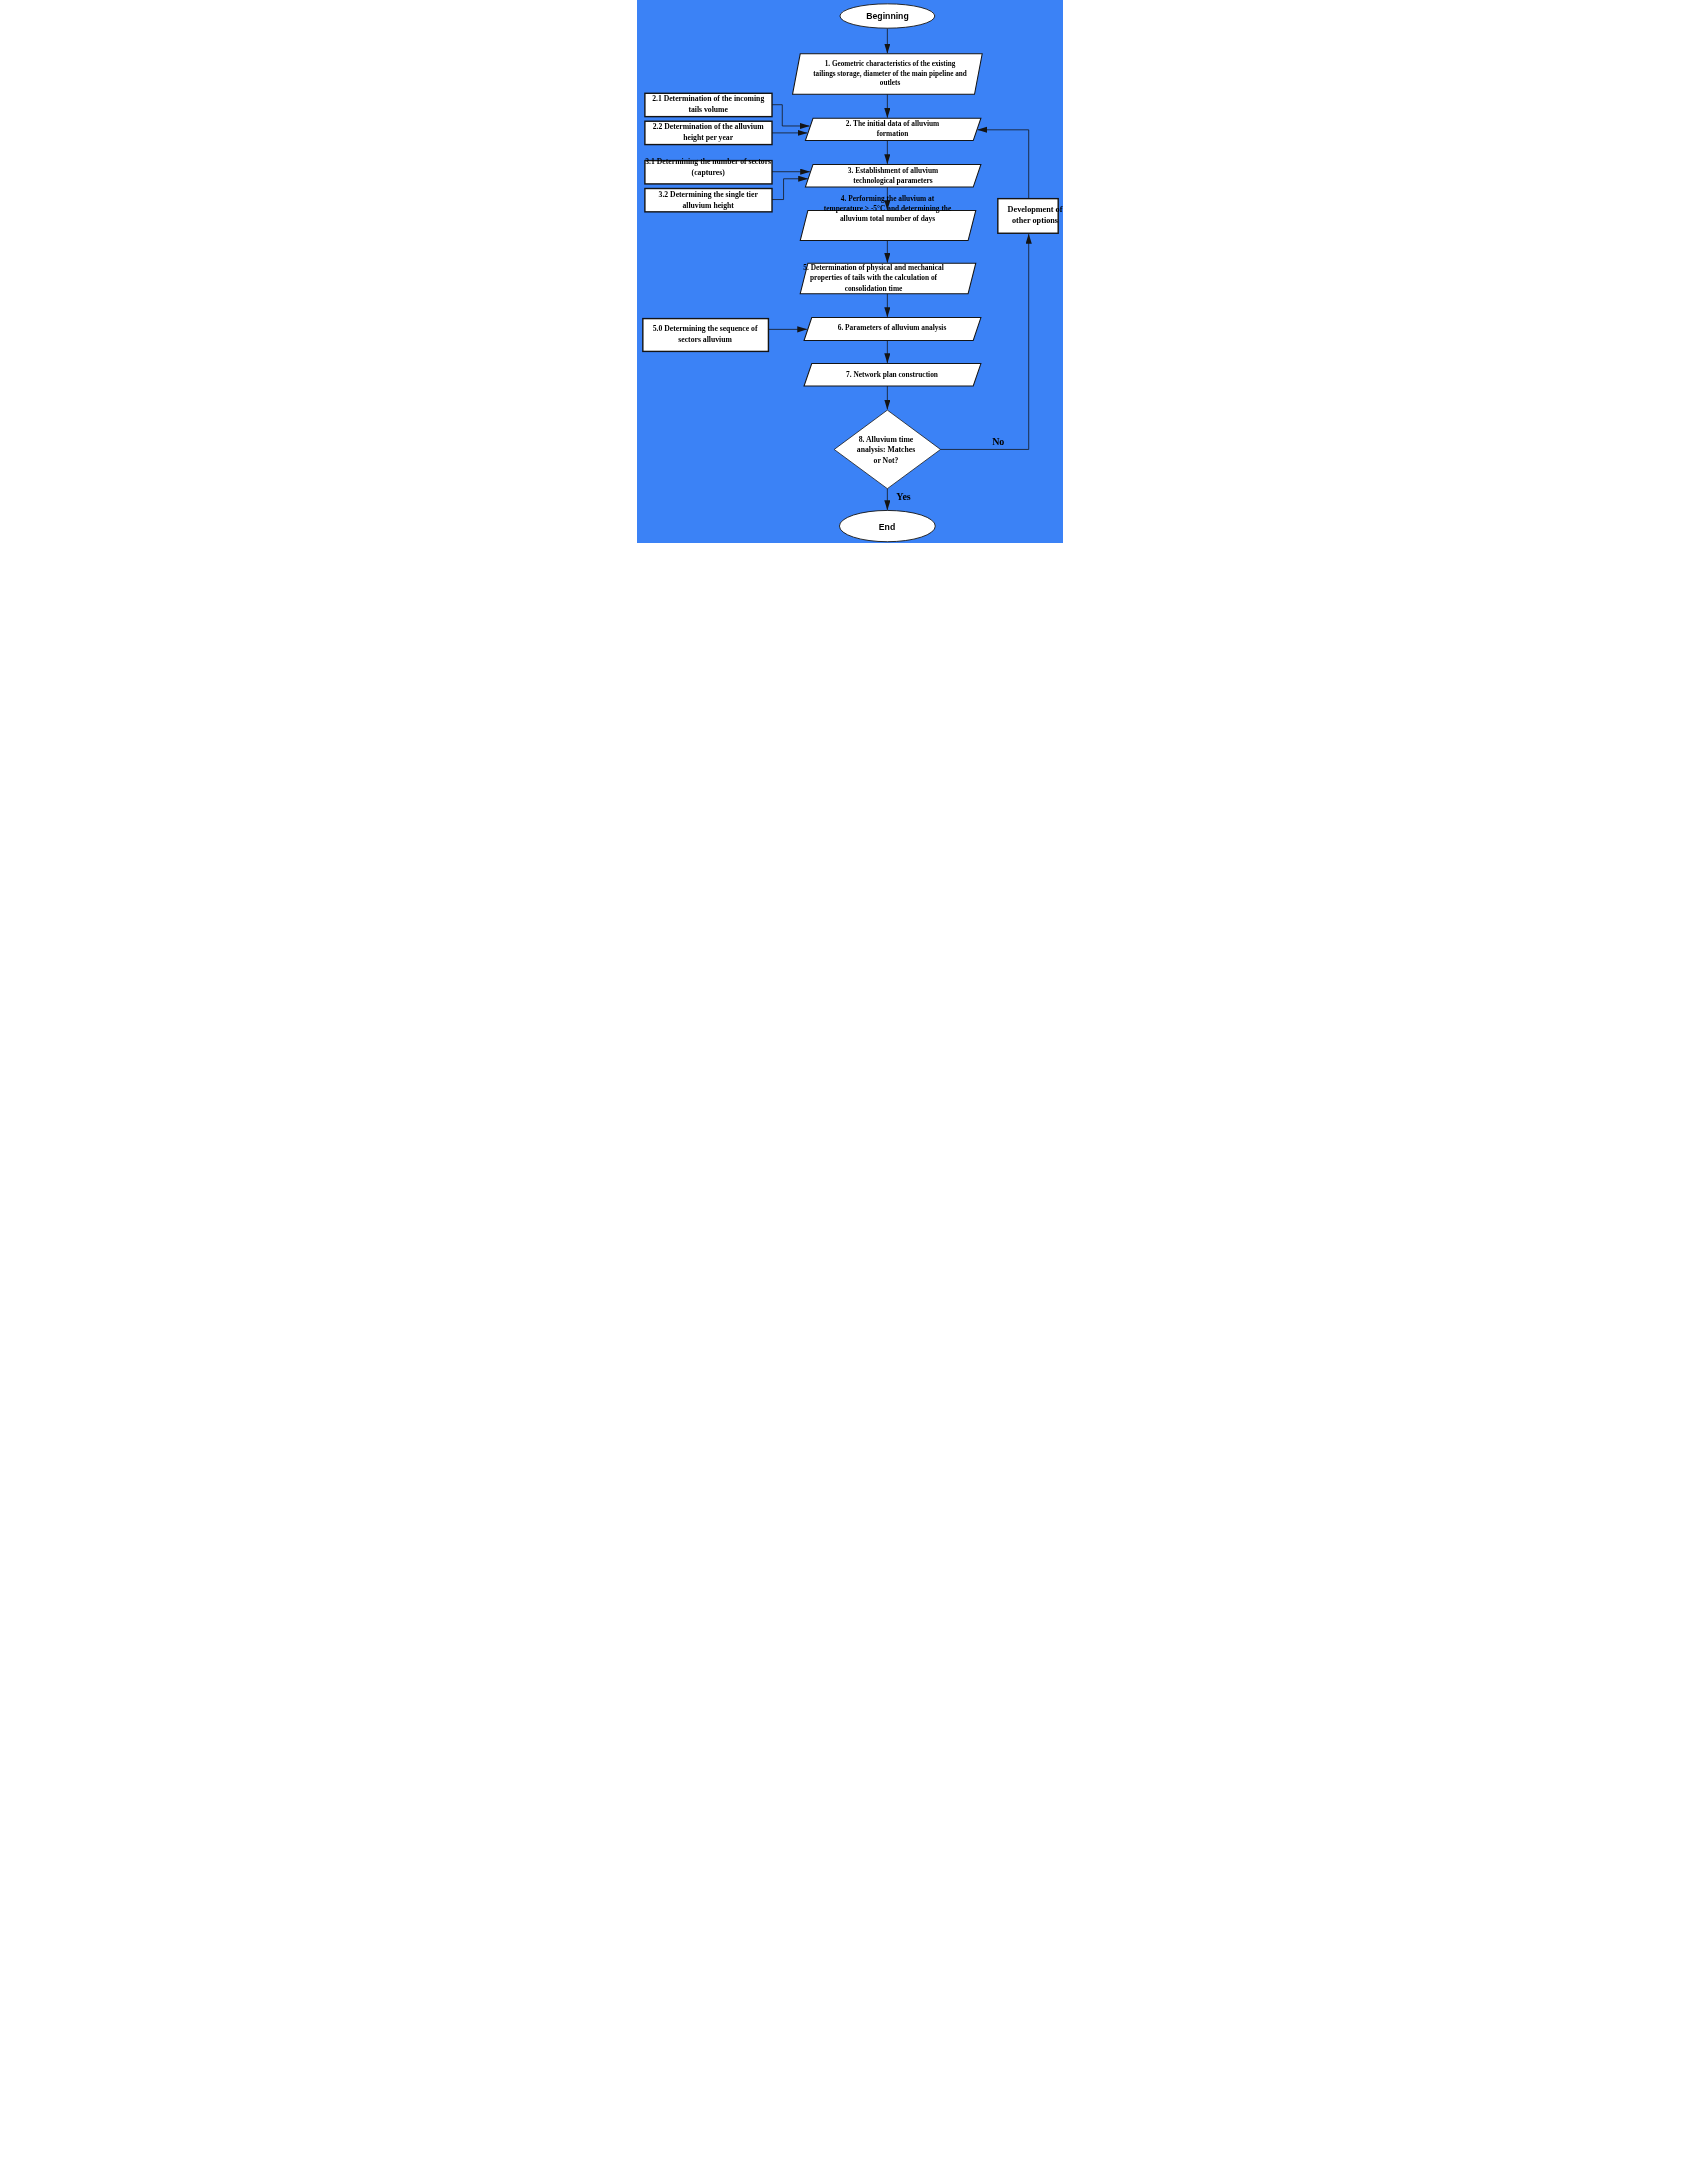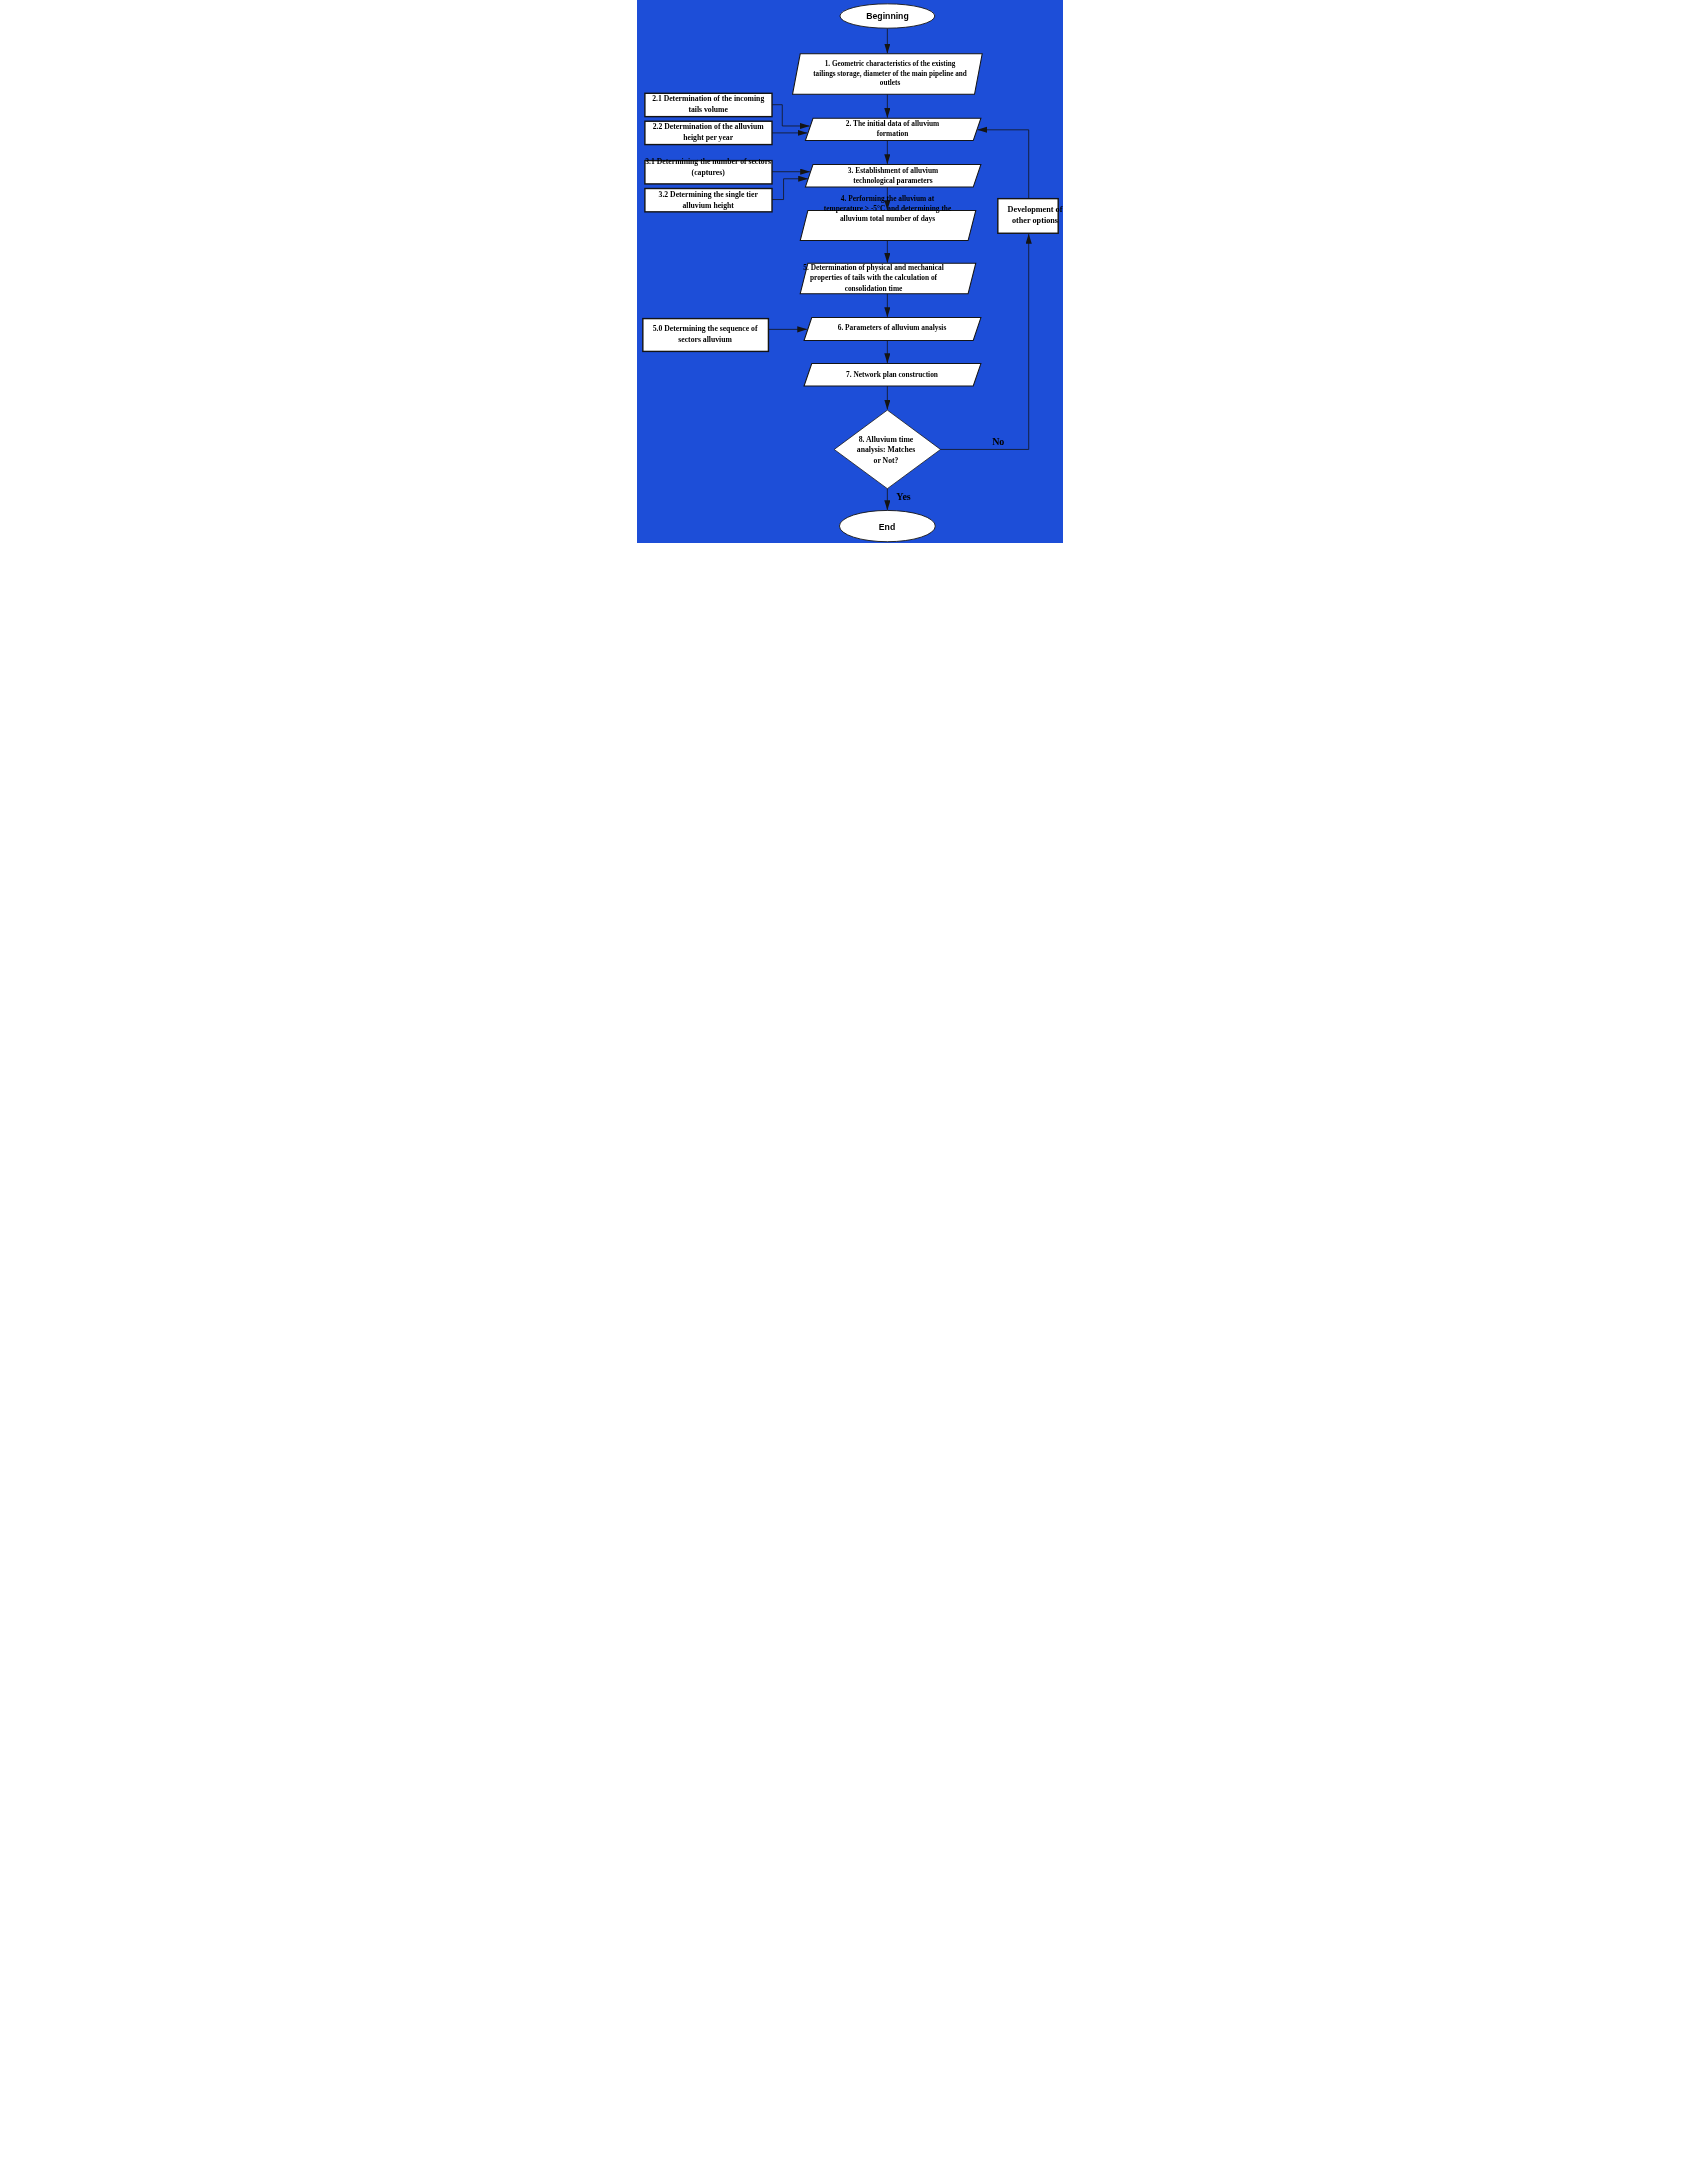--- a/index.html
+++ b/index.html
@@ -1,20 +1,20 @@
 <!DOCTYPE html>
 <html style="font-size:8.2px"><head>
 <meta charset="utf-8">
 <style>
   html,body{margin:0;padding:0;background:#ffffff;}
   .canvas{
     position:relative;
     width:426px;height:543px;
     margin:0 auto;
-    background:#1d4ed8;
+    background:#3b82f6;
     font-family:"Liberation Serif","DejaVu Serif",serif;
     color:#000;
   }
   .canvas svg{position:absolute;left:0;top:0;width:100%;height:100%;}
   .lbl{
     position:absolute;
     display:flex;align-items:center;justify-content:center;
     text-align:center;
     font-weight:bold;
     font-size:7.4px;line-height:1.38;

